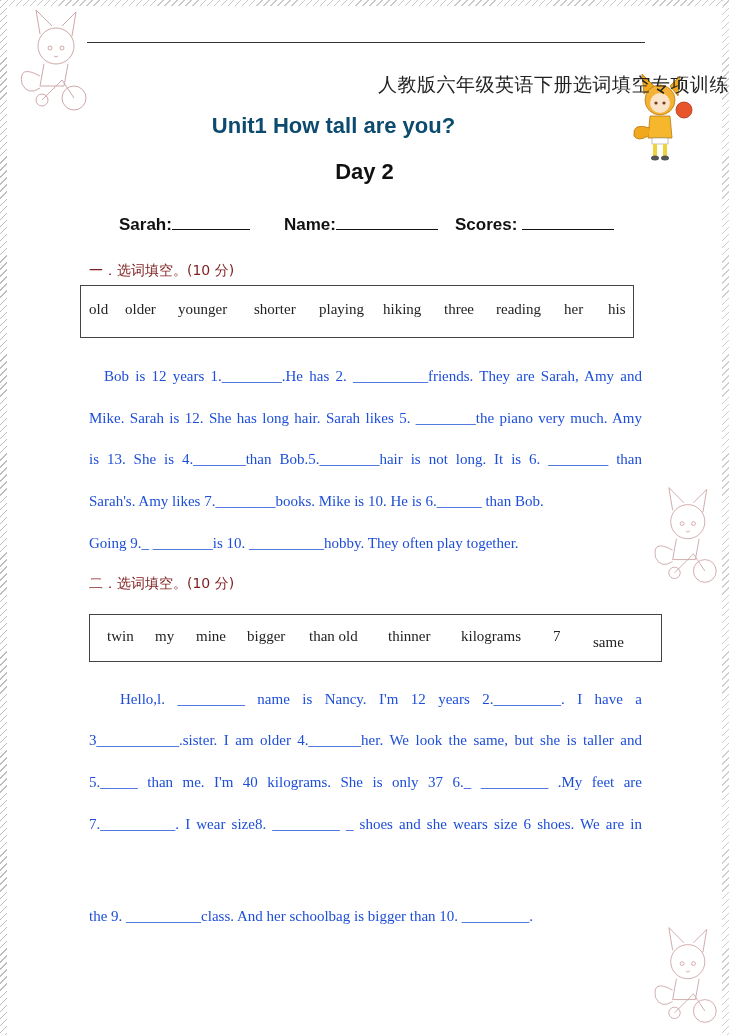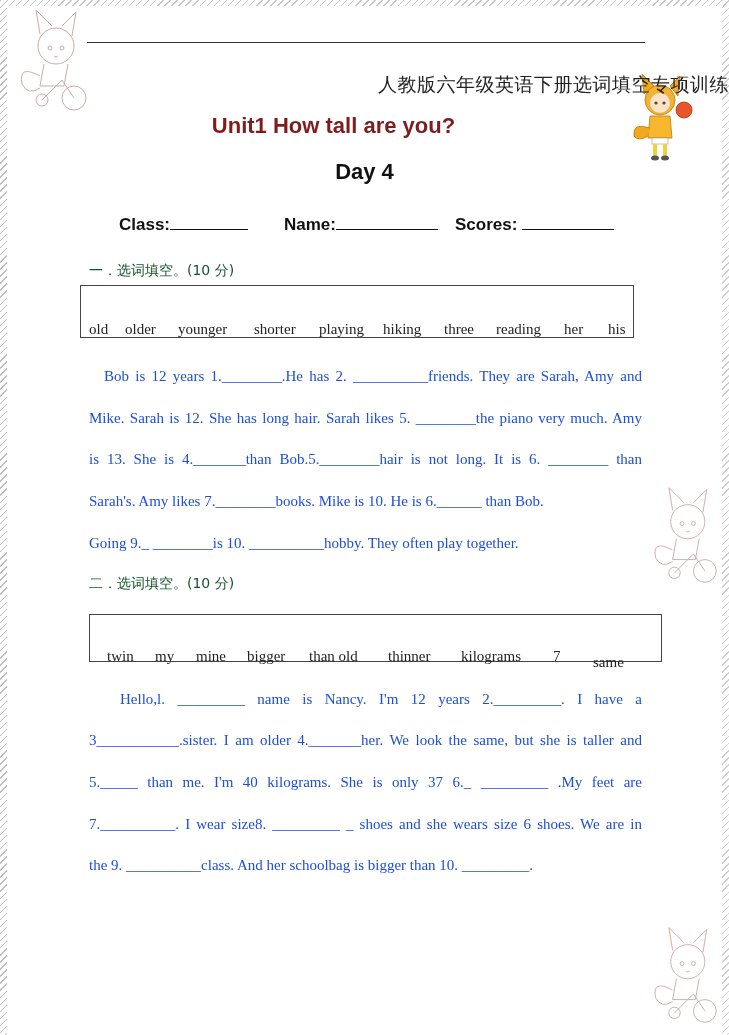--- a/index.html
+++ b/index.html
@@ -14,34 +14,34 @@
     .edge-left { left: 0; top: 0; width: 7px; height: 1035px;
       background-image: repeating-linear-gradient(135deg, #bdbdbd 0 1px, transparent 1px 5px); }
     .edge-right { right: 0; top: 0; width: 7px; height: 1035px;
       background-image: repeating-linear-gradient(135deg, #cfcfcf 0 1px, transparent 1px 5px); }
 
     .top-rule { position: absolute; left: 87px; top: 42px; width: 558px; height: 0; border-top: 1.5px solid #333; }
 
     .title-cn { position: absolute; left: 0; width: 729px; top: 72px; text-align: right;
       font-family: "DejaVu Sans", sans-serif; font-size: 19px; color: #222; letter-spacing: 0.5px; }
     .title-unit { position: absolute; left: 0; width: 667px; top: 113px; text-align: center;
-      font-family: "Liberation Sans", sans-serif; font-weight: bold; font-size: 22px; color: #7f1d1d; }
+      font-family: "Liberation Sans", sans-serif; font-weight: bold; font-size: 22px; color: #0c4a6e; }
     .title-day { position: absolute; left: 0; width: 729px; top: 159px; text-align: center;
       font-family: "Liberation Sans", sans-serif; font-weight: bold; font-size: 22px; color: #111; }
 
     .info-row { position: absolute; top: 213px; left: 0; width: 729px;
       font-family: "Liberation Sans", sans-serif; font-weight: bold; font-size: 17px; color: #111; }
     .info-field { position: absolute; white-space: nowrap; }
     .info-line { display: inline-block; border-bottom: 1.5px solid #111; height: 16px; vertical-align: baseline; }
 
-    .section-head { position: absolute; left: 89px; font-family: "DejaVu Sans", sans-serif; font-size: 14px; color: #14532d; }
+    .section-head { position: absolute; left: 89px; font-family: "DejaVu Sans", sans-serif; font-size: 14px; color: #7f1d1d; }
 
     .word-box { position: absolute; border: 1.5px solid #444; box-sizing: border-box;
       display: flex; align-items: center; font-size: 15px; color: #222; }
-    .word-box span { position: absolute; white-space: nowrap; margin-top: 20px; }
+    .word-box span { position: absolute; white-space: nowrap; }
 
     .line { position: absolute; left: 89px; width: 553px; font-size: 15px; color: #1d4ed8; white-space: nowrap; }
     .justify { text-align: justify; text-align-last: justify; white-space: normal; }
 
     .mascot { position: absolute; }
   </style>
 </head>
 <body>
 
 <div class="edge edge-top"></div>
@@ -77,25 +77,25 @@
   <path d="M20 56 Q2 50 4 64 Q8 70 18 64" fill="#f0a81c" stroke="#b77a10" stroke-width="0.8"></path>
   <rect x="22" y="66" width="16" height="6" fill="#fff" stroke="#999" stroke-width="0.6"></rect>
   <rect x="23" y="72" width="4" height="12" fill="#f0d23c"></rect>
     <rect x="33" y="72" width="4" height="12" fill="#f0d23c"></rect>
   <ellipse cx="25" cy="86" rx="4" ry="2.5" fill="#555"></ellipse>
     <ellipse cx="35" cy="86" rx="4" ry="2.5" fill="#555"></ellipse>
 </svg>
 
 <div class="title-cn">人教版六年级英语下册选词填空专项训练</div>
 <div class="title-unit">Unit1 How tall are you?</div>
-<div class="title-day">Day 4</div>
+<div class="title-day">Day 2</div>
 
 <div class="info-row">
   <div class="info-field" style="left:119px">
-    <span>Class:</span><span class="info-line" style="width:78px"></span>
+    <span>Sarah:</span><span class="info-line" style="width:78px"></span>
   </div>
   <div class="info-field" style="left:284px">
     <span>Name:</span><span class="info-line" style="width:102px"></span>
   </div>
   <div class="info-field" style="left:455px">
     <span>Scores:</span>&nbsp;<span class="info-line" style="width:92px"></span>
   </div>
 </div>
 
 <div class="section-head" style="top:262px">一．选词填空。(10 分)</div>
@@ -145,21 +145,21 @@
   <span style="left:298px;top:13px">thinner</span>
   <span style="left:371px;top:13px">kilograms</span>
   <span style="left:463px;top:13px">7</span>
   <span style="left:503px;top:19px">same</span>
 </div>
 
 <div class="line justify" style="top:691px;left:120px;width:522px">Hello,l. _________ name is Nancy. I'm 12 years 2._________. I have a</div>
 <div class="line justify" style="top:732px">3___________.sister.  I am older 4._______her. We look the same, but she is taller and</div>
 <div class="line justify" style="top:774px">5._____ than me. I'm 40 kilograms. She is only 37 6._ _________ .My feet are</div>
 <div class="line justify" style="top:816px">7.__________. I wear size8. _________ _ shoes and she wears size 6 shoes. We are in</div>
-<div class="line" style="top:857px">the 9. __________class. And her schoolbag is bigger than 10. _________.</div>
+<div class="line" style="top:908px">the 9. __________class. And her schoolbag is bigger than 10. _________.</div>
 
 <svg class="mascot" style="left:648px;top:918px" width="72" height="112" viewBox="0 0 76 110">
   <g fill="none" stroke="#cfa9a9" stroke-width="1">
     <path d="M26 30 L22 6 L38 22 M48 22 L62 8 L58 32"></path>
     <circle cx="42" cy="42" r="18"></circle>
     <circle cx="36" cy="44" r="2"></circle>
       <circle cx="48" cy="44" r="2"></circle>
     <path d="M40 52 Q42 54 44 52"></path>
     <path d="M30 60 L26 82 L50 82 L54 60"></path>
     <path d="M26 72 Q4 60 8 80 Q14 92 26 84"></path>

